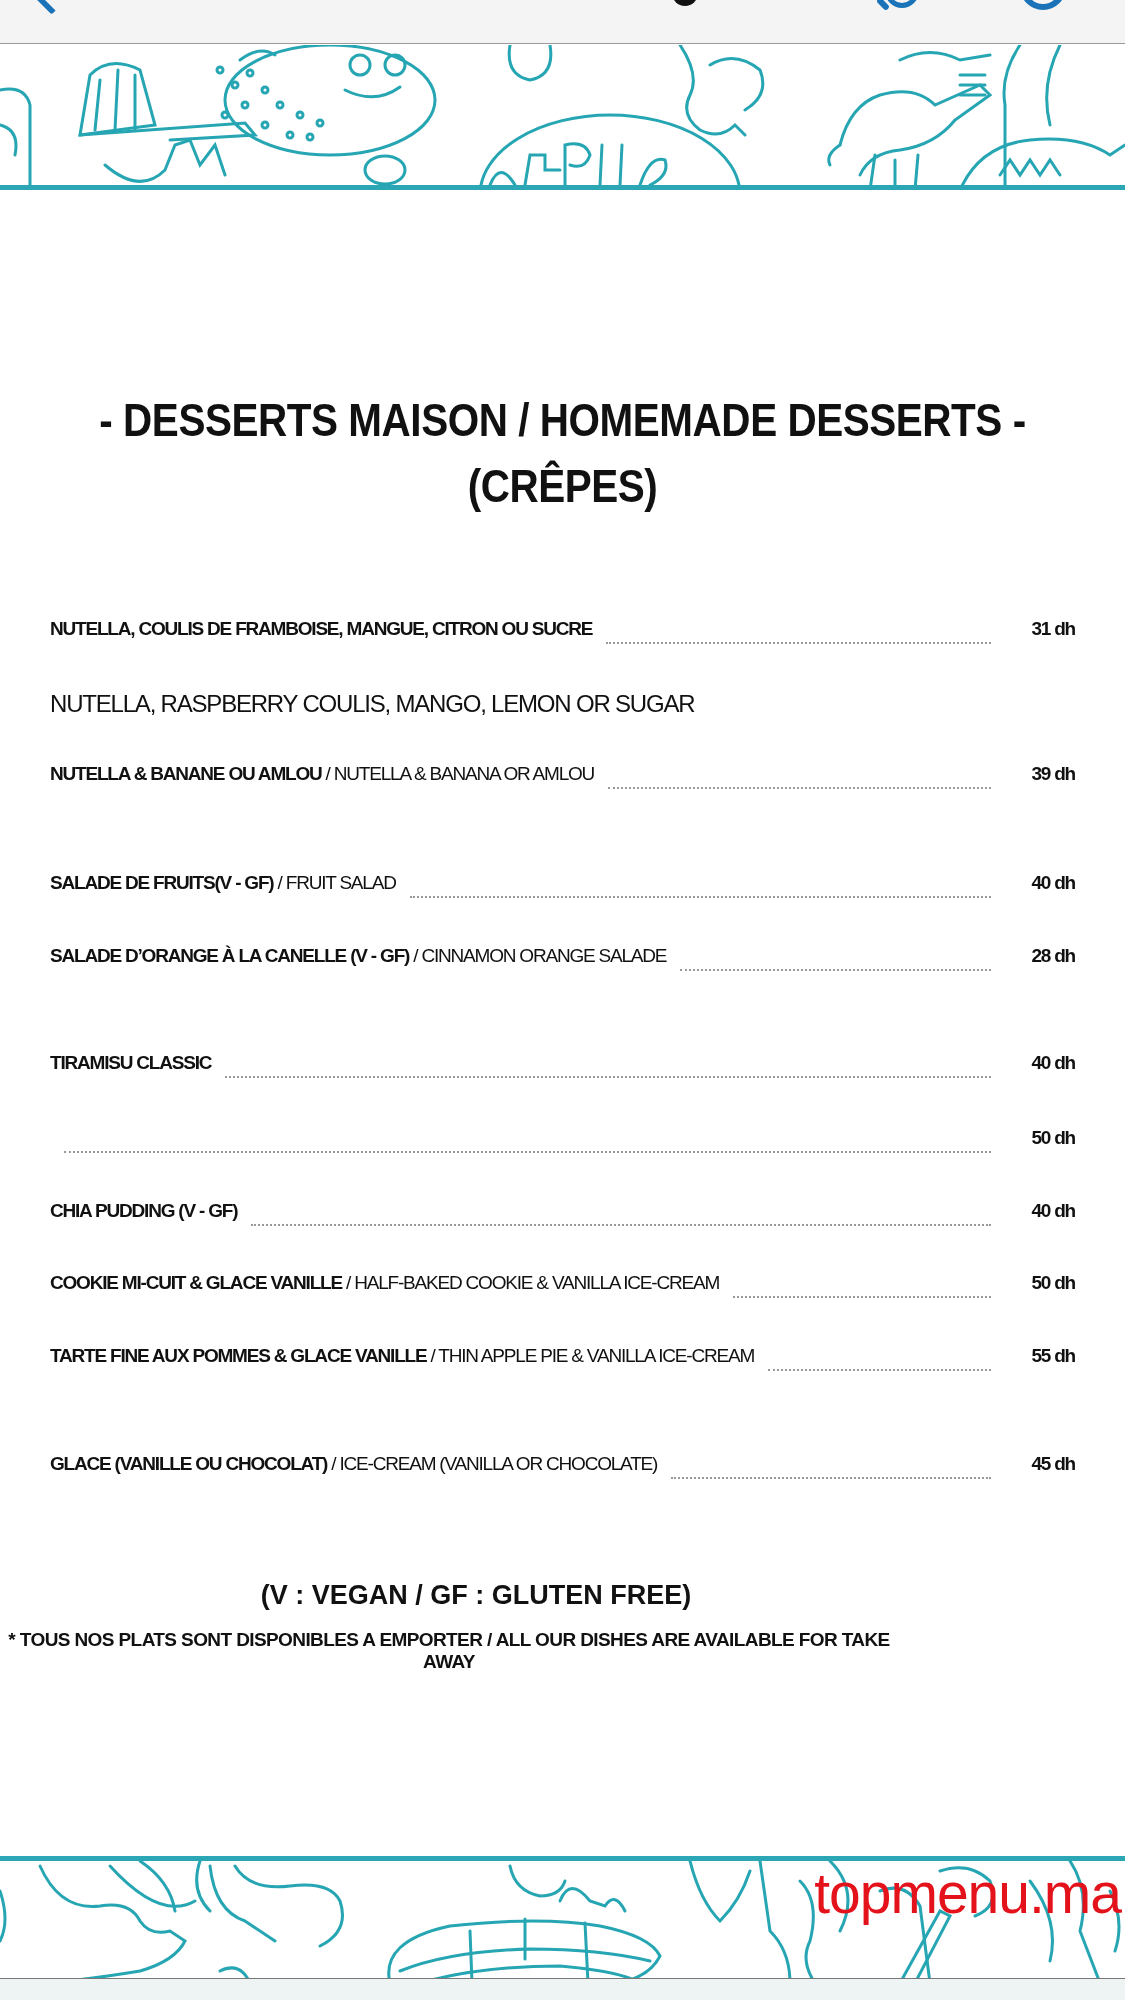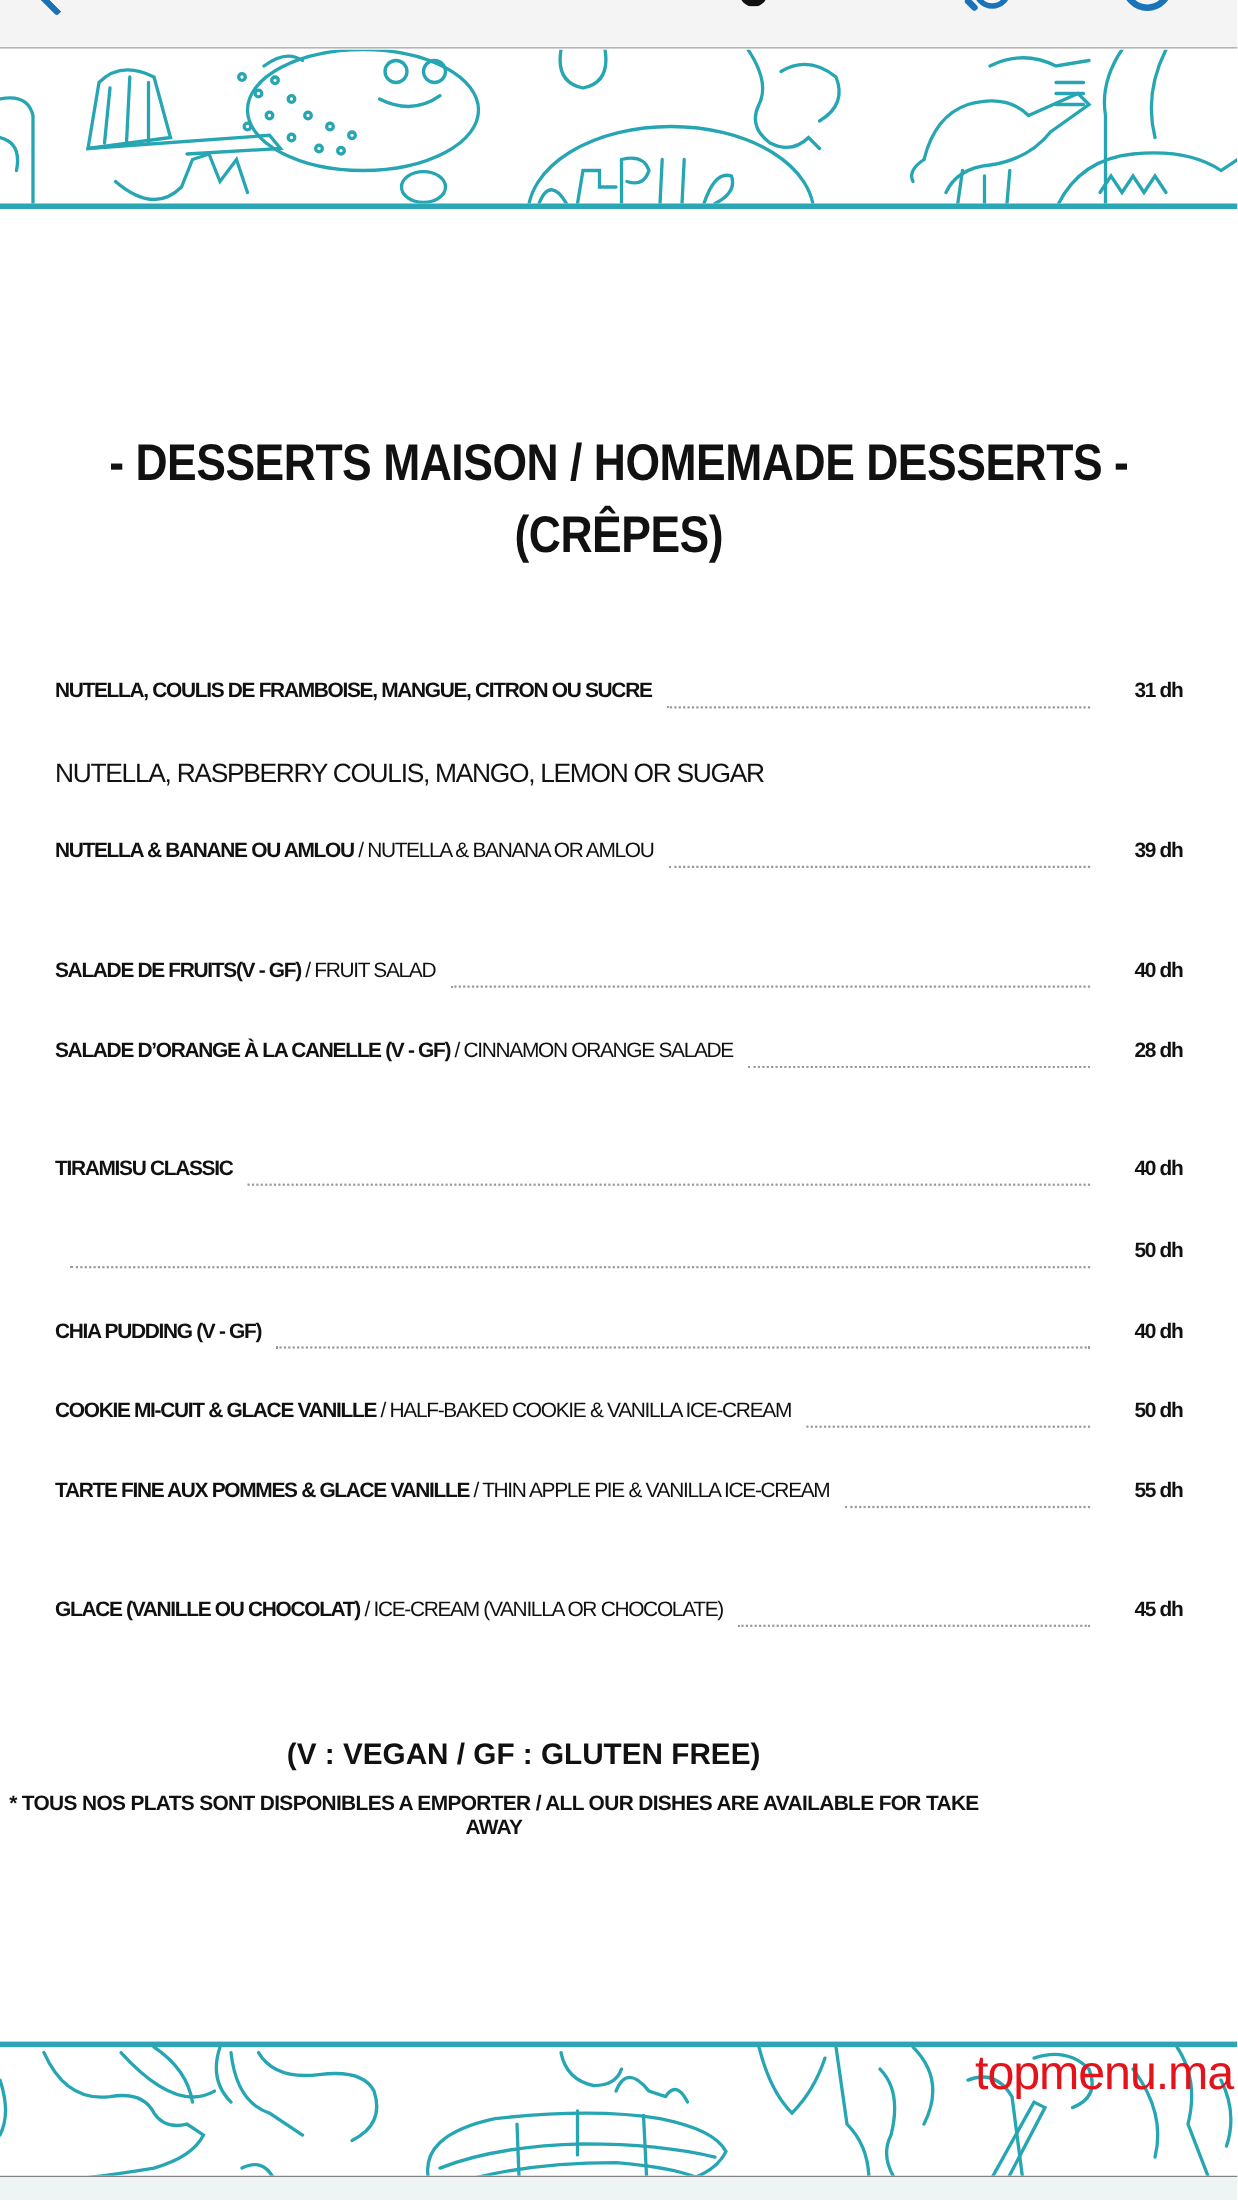--- a/index.html
+++ b/index.html
@@ -15,21 +15,21 @@
   .tb-search::after { content: ""; position: absolute; left: -14px; top: 22px; width: 14px; height: 6px; background: #1a73b8; transform: rotate(45deg); border-radius: 3px; }
   .tb-profile { left: 1020px; width: 46px; height: 46px; border-radius: 50%; border: 6px solid #1a73b8; top: -36px; }
 
   
   .band { position: absolute; left: 0; width: 1125px; overflow: hidden; background: #fff; }
   .band-top { top: 45px; height: 145px; border-bottom: 5px solid #2aa6b5; }
   .band-bottom { top: 1856px; height: 122px; border-top: 5px solid #2aa6b5; }
   .band svg { position: absolute; left: 0; top: 0; }
   .band path, .band ellipse, .band circle, .band rect { fill: none; stroke: #26a5b3; stroke-width: 3; stroke-linecap: round; }
 
-  .watermark { position: absolute; right: 4px; top: 1860px; font-family: "Liberation Sans", sans-serif; font-size: 44px; color: #e4121b; letter-spacing: -1px; z-index: 5; }
+  .watermark { position: absolute; right: 4px; top: 1860px; font-family: "Liberation Sans", sans-serif; font-size: 57px; color: #e4121b; letter-spacing: -1px; z-index: 5; }
 
   .bottom-bar { position: absolute; left: 0; top: 1978px; width: 1125px; height: 22px; background: #eef3f4; border-top: 1px solid #777; }
 
   
   .title { position: absolute; left: 0; width: 1125px; text-align: center; font-family: "Liberation Sans", sans-serif; font-weight: bold; font-size: 47px; letter-spacing: -0.5px; transform: scaleX(0.86); color: #111; }
   .title-1 { top: 392px; }
   .title-2 { top: 458px; }
 
   
   .row { position: absolute; left: 50px; width: 1025px; height: 34px; display: flex; align-items: baseline; font-size: 19px; }

